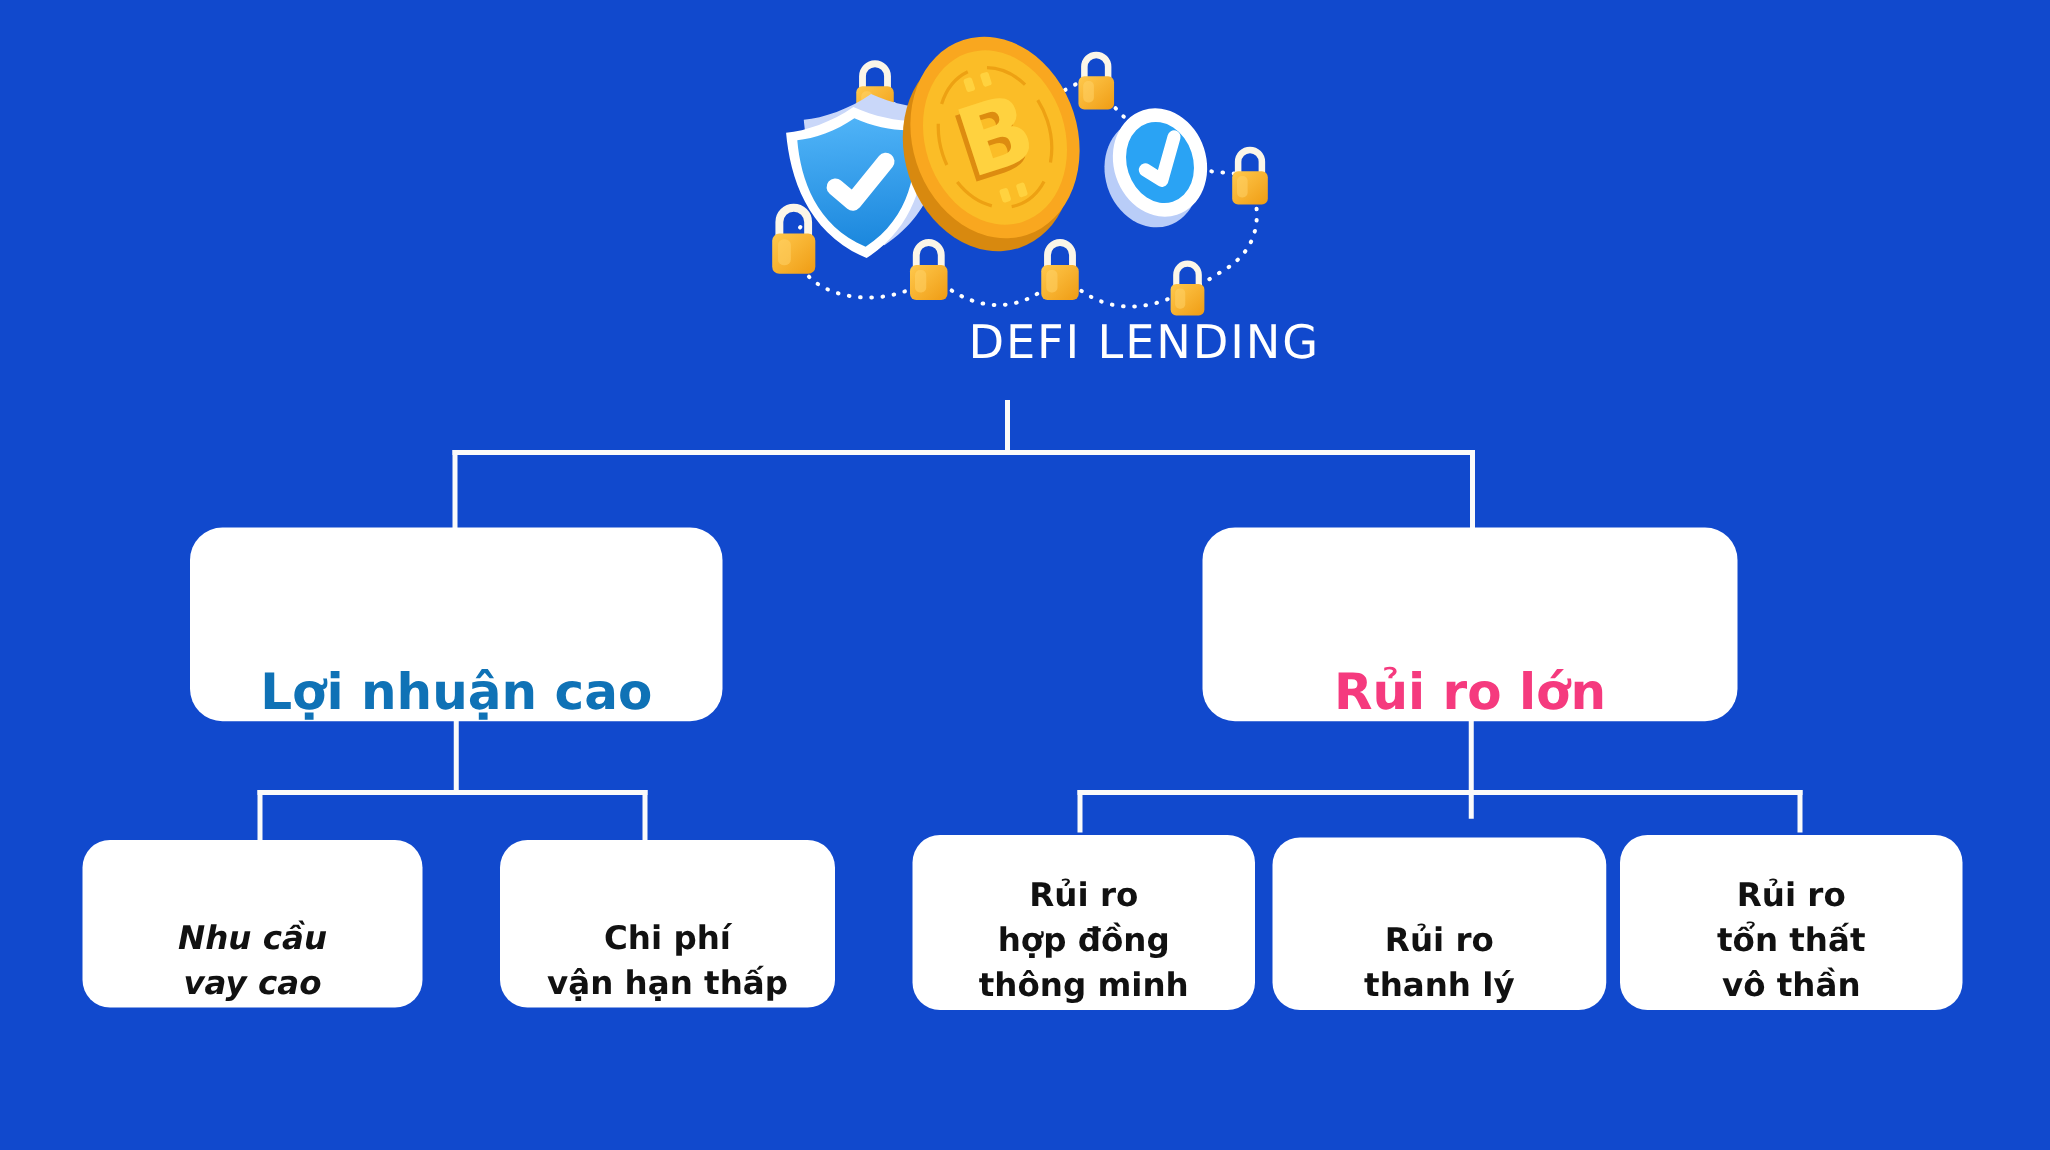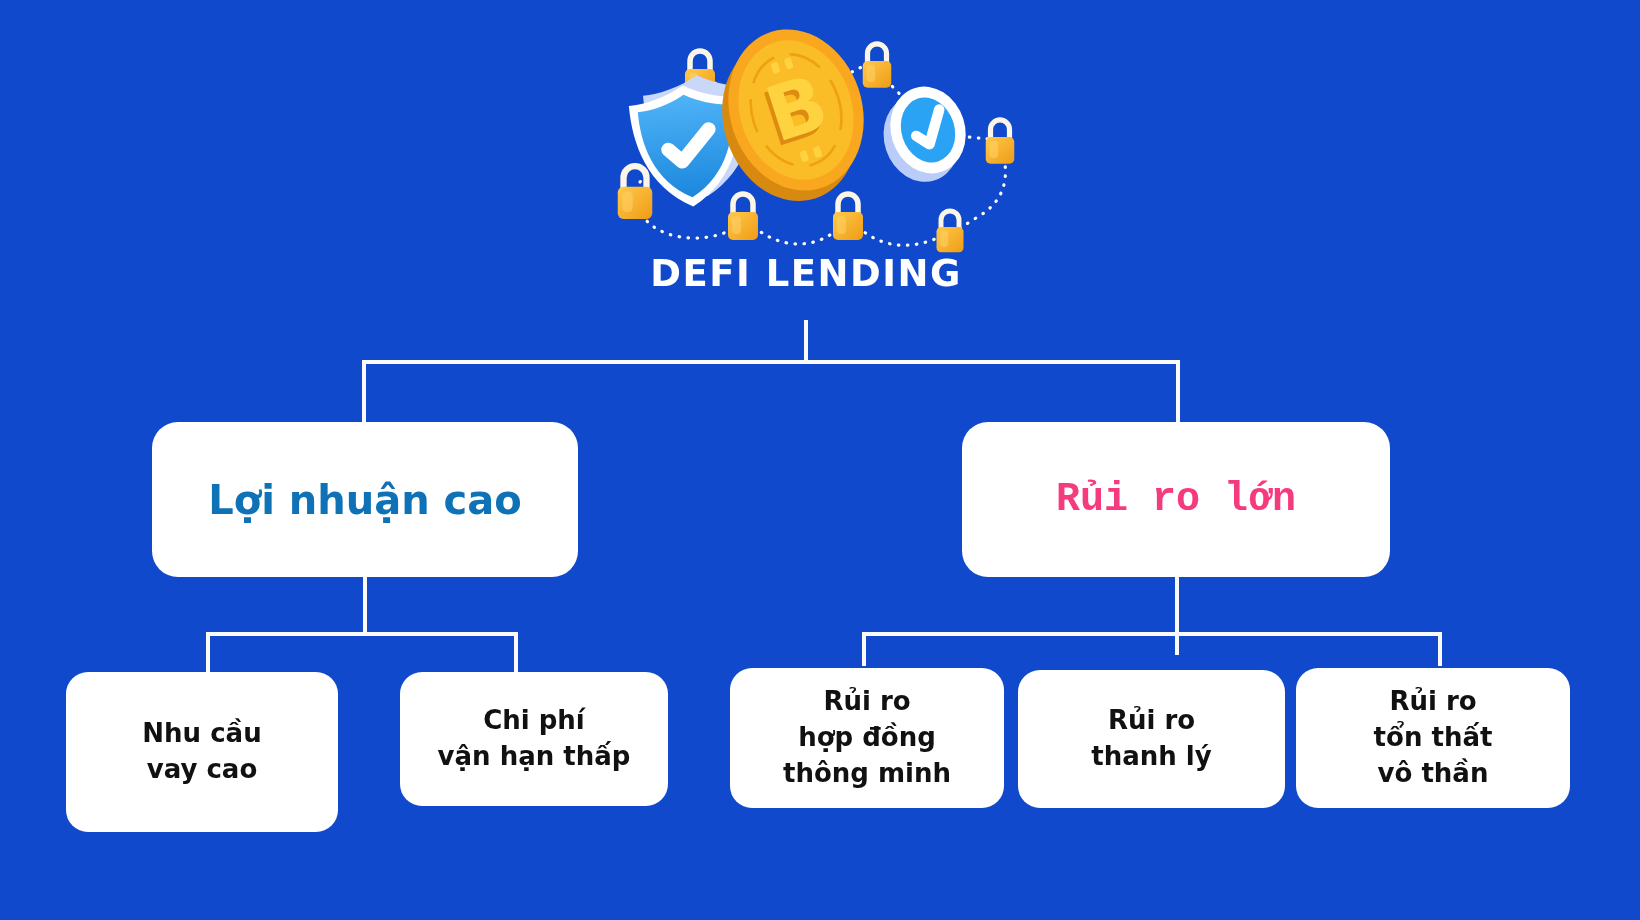--- a/index.html
+++ b/index.html
@@ -15,38 +15,38 @@
   body{
     width:1640px;height:920px;
     background:var(--background);
     font-family:"DejaVu Sans","Liberation Sans",sans-serif;
     position:relative;overflow:hidden;
   }
   .stage{position:absolute;inset:0;}
   .illo{position:absolute;left:556px;top:6px;}
   .page-title{
     position:absolute;left:556px;top:252px;width:500px;
-    text-align:center;color:var(--title-text);
-    font-size:37px;font-weight:bold;letter-spacing:1.5px;
+    text-align:right;color:var(--title-text);
+    font-size:37px;font-weight:normal;letter-spacing:1.5px;
   }
   .line{position:absolute;background:var(--connector);}
   .node{
     position:absolute;background:var(--box-background);
-    display:flex;align-items:center;justify-content:center;
+    display:flex;align-items:flex-end;justify-content:center;
     text-align:center;
   }
   .branch{border-radius:26px;font-size:40px;font-weight:bold;}
   .branch.left{left:152px;top:422px;width:426px;height:155px;color:var(--branch-left-text);}
-  .branch.right{left:962px;top:422px;width:428px;height:155px;color:var(--branch-right-text);font-family:Liberation Mono, monospace;}
+  .branch.right{left:962px;top:422px;width:428px;height:155px;color:var(--branch-right-text);}
   .leaf{
     border-radius:22px;color:var(--leaf-text);
     font-size:26px;font-weight:bold;line-height:1.38;
     white-space:pre-line;
   }
-  .leaf1{left:66px;top:672px;width:272px;height:160px;}
+  .leaf1{left:66px;top:672px;width:272px;height:134px;font-style:italic;}
   .leaf2{left:400px;top:672px;width:268px;height:134px;}
   .leaf3{left:730px;top:668px;width:274px;height:140px;}
   .leaf4{left:1018px;top:670px;width:267px;height:138px;}
   .leaf5{left:1296px;top:668px;width:274px;height:140px;}
 </style>
 </head>
 <body>
 
 <div class="stage">
 

